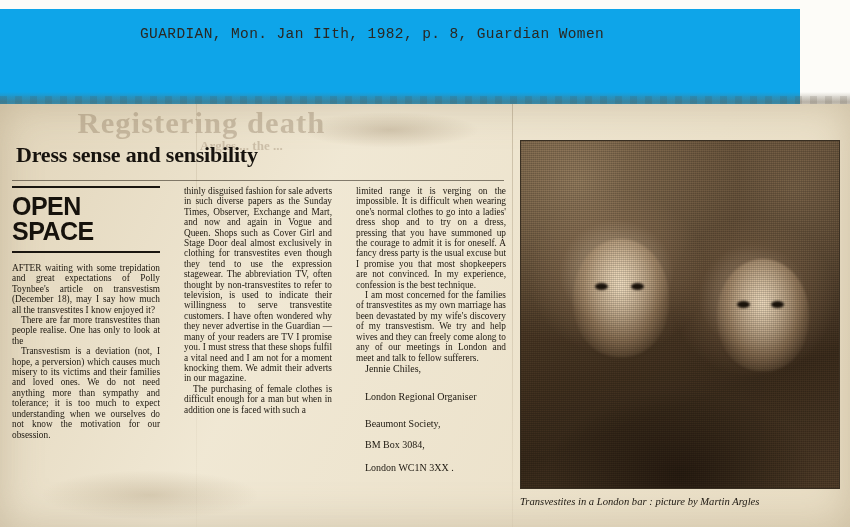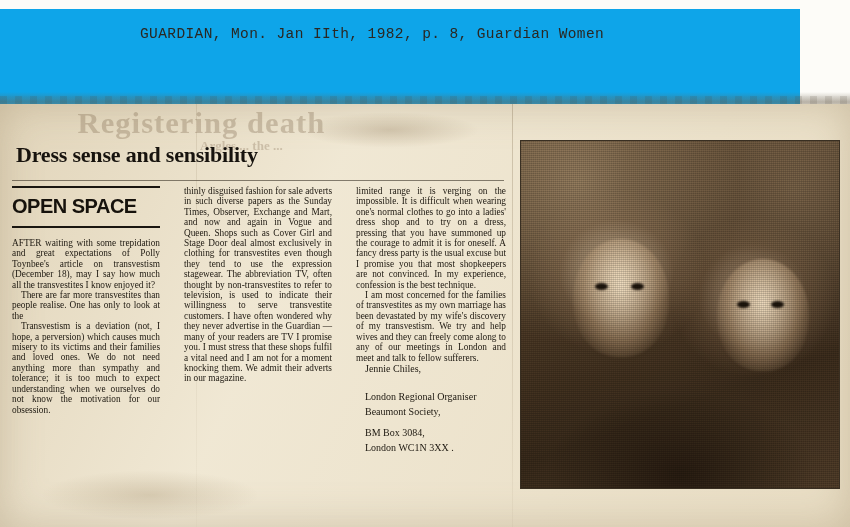--- a/index.html
+++ b/index.html
@@ -145,21 +145,21 @@
   .col.c2 { left: 172px; width: 148px; }
   .col.c3 { left: 344px; width: 150px; }
 
   .col p { margin: 0 0 0 0; text-indent: 9px; }
   .col p.first { text-indent: 0; }
 
   
   .standing-head {
     font-family: "Liberation Sans", sans-serif;
     font-weight: bold;
-    font-size: 20px;
+    font-size: 25px;
     line-height: 25px;
     letter-spacing: -0.5px;
     color: #16120c;
     border-top: 2px solid #1a1610;
     border-bottom: 2px solid #1a1610;
     padding: 6px 0 7px 0;
     margin-bottom: 10px;
     text-align: left;
   }
 
@@ -271,47 +271,49 @@
 
       <div class="col c1">
         <div class="standing-head">OPEN SPACE</div>
         <p class="first">AFTER waiting with some trepidation and great expectations of Polly Toynbee's article on transvestism (December 18), may I say how much all the transvestites I know enjoyed it?</p>
         <p>There are far more transvestites than people realise. One has only to look at the</p>
         <p>Transvestism is a deviation (not, I hope, a perversion) which causes much misery to its victims and their families and loved ones. We do not need anything more than sympathy and tolerance; it is too much to expect understanding when we ourselves do not know the motivation for our obsession.</p>
       </div>
 
       <div class="col c2">
         <p class="first">thinly disguised fashion for sale adverts in such diverse papers as the Sunday Times, Observer, Exchange and Mart, and now and again in Vogue and Queen. Shops such as Cover Girl and Stage Door deal almost exclusively in clothing for transvestites even though they tend to use the expression stagewear. The abbreviation TV, often thought by non-transvestites to refer to television, is used to indicate their willingness to serve transvestite customers. I have often wondered why they never advertise in the Guardian — many of your readers are TV I promise you. I must stress that these shops fulfil a vital need and I am not for a moment knocking them. We admit their adverts in our magazine.</p>
+        <p>The purchasing of female clothes is difficult enough for a man but when in addition one is faced with such a</p>
       </div>
 
       <div class="col c3">
         <p class="first">limited range it is verging on the impossible. It is difficult when wearing one's normal clothes to go into a ladies' dress shop and to try on a dress, pressing that you have summoned up the courage to admit it is for oneself. A fancy dress party is the usual excuse but I promise you that most shopkeepers are not convinced. In my experience, confession is the best technique.</p>
         <p>I am most concerned for the families of transvestites as my own marriage has been devastated by my wife's discovery of my transvestism. We try and help wives and they can freely come along to any of our meetings in London and meet and talk to fellow sufferers.</p>
         <p class="signoff">Jennie Chiles,</p>
         <p class="signoff" style="margin-top:16px">London Regional Organiser</p>
-        <p class="signoff" style="margin-top:4px">Beaumont Society,</p>
+        <p class="signoff" style="margin-top:16px">Beaumont Society,</p>
         <p class="signoff" style="margin-top:9px">BM Box 3084,</p>
-        <p class="signoff" style="margin-top:4px">London WC1N 3XX .</p>
+        <p class="signoff" style="margin-top:12px">London WC1N 3XX .</p>
       </div>
 
     </div>
 
     <div class="photo-wrap">
       <div class="photo">
         <div class="face left">
           <div class="eye" style="left:22px; top:44px;"></div>
           <div class="eye" style="left:58px; top:44px;"></div>
         </div>
         <div class="face right">
           <div class="eye" style="left:20px; top:42px;"></div>
           <div class="eye" style="left:54px; top:42px;"></div>
         </div>
       </div>
     </div>
 
+    <div class="caption">Transvestites in a London bar : picture by Martin Argles</div>
 
   </div>
 
   <div class="crease" style="left:512px;"></div>
   <div class="crease" style="left:196px; opacity:.5;"></div>
 
   <div class="stain" style="left:300px; top:112px; width:180px; height:36px; background:radial-gradient(ellipse at center, rgba(120,95,60,0.25), rgba(120,95,60,0) 70%);"></div>
   <div class="stain" style="left:40px; top:470px; width:220px; height:50px; background:radial-gradient(ellipse at center, rgba(130,105,65,0.22), rgba(130,105,65,0) 70%);"></div>
 
 </div>

